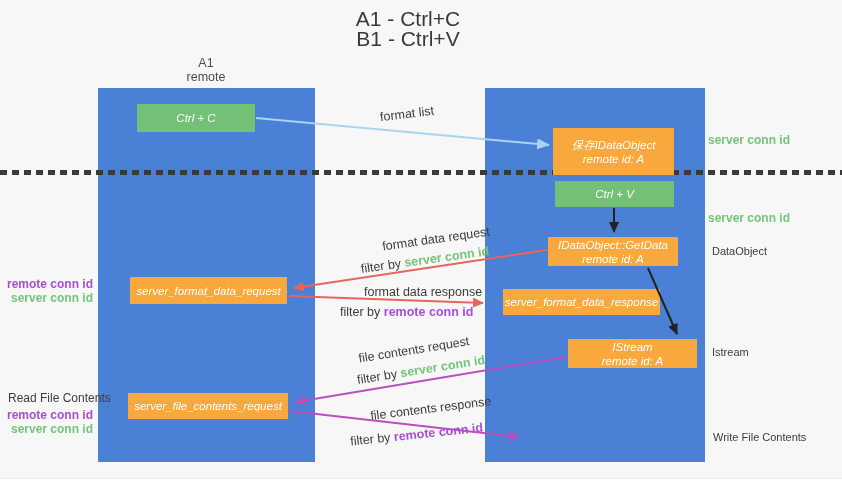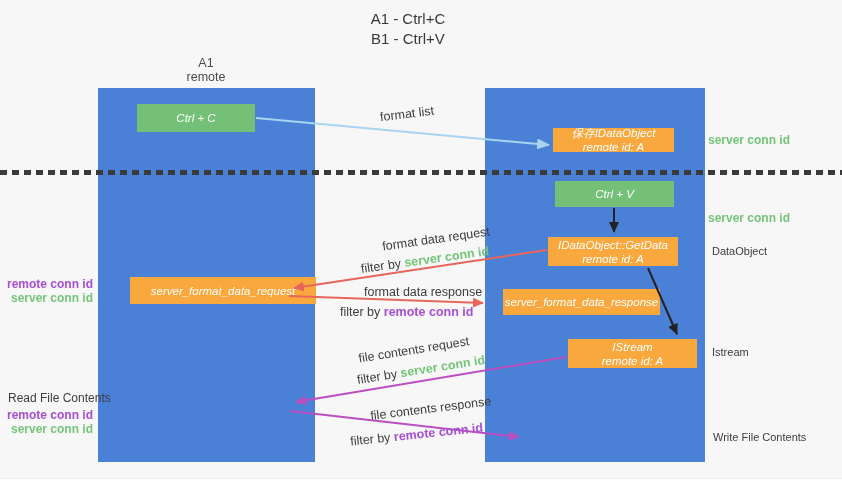--- a/index.html
+++ b/index.html
@@ -7,21 +7,21 @@
     position:relative;width:842px;height:485px;overflow:hidden;
     background:#f7f7f8;
     font-family:"Liberation Sans", sans-serif;
     -webkit-font-smoothing:antialiased;
   }
   .lane{position:absolute;top:88px;height:374px;background:#4a80d6;}
   .lane-a{left:98px;width:217px;}
   .lane-b{left:485px;width:220px;}
   .title{
     position:absolute;left:328px;top:9px;width:160px;text-align:center;
-    font-size:15px;line-height:20px;color:#3a3a3a;
+    font-size:21px;line-height:20px;color:#3a3a3a;
   }
   .lane-header{
     position:absolute;top:56px;width:120px;text-align:center;
     font-size:12.5px;line-height:14px;color:#4a4a4a;
   }
   .node{
     position:absolute;display:flex;flex-direction:column;justify-content:center;
     align-items:center;text-align:center;color:#ffffff;
     font-size:11.5px;line-height:14px;white-space:nowrap;font-style:italic;
   }
@@ -71,47 +71,50 @@
 
   <div class="lane-header" style="left:146px;">
     <div>A1</div>
     <div>remote</div>
   </div>
 
   <div class="node green" style="left:137px;top:104px;width:118px;height:28px;">
     <div>Ctrl + C</div>
   </div>
 
-  <div class="node orange" style="left:553px;top:128px;width:121px;height:24px;">
+  <div class="node orange" style="left:553px;top:128px;width:121px;height:47px;">
     <div>保存IDataObject</div>
     <div>remote id: A</div>
   </div>
 
   <div class="node green" style="left:555px;top:181px;width:119px;height:26px;">
     <div>Ctrl + V</div>
   </div>
 
   <div class="node orange" style="left:548px;top:237px;width:130px;height:29px;">
     <div>IDataObject::GetData</div>
     <div>remote id: A</div>
   </div>
 
-  <div class="node orange" style="left:130px;top:277px;width:186px;height:27px;">
+  <div class="node orange" style="left:130px;top:277px;width:157px;height:27px;">
     <div>server_format_data_request</div>
   </div>
 
   <div class="node orange" style="left:503px;top:289px;width:157px;height:26px;">
     <div>server_format_data_response</div>
   </div>
 
   <div class="node orange" style="left:568px;top:339px;width:129px;height:29px;">
     <div>IStream</div>
     <div>remote id: A</div>
   </div>
 
+  <div class="node orange" style="left:128px;top:393px;width:160px;height:26px;">
+    <div>server_file_contents_request</div>
+  </div>
 
 
   <svg class="arrows">
     <defs>
       <marker id="mBlue" markerUnits="userSpaceOnUse" markerWidth="13" markerHeight="11" refX="12" refY="5.5" orient="auto">
         <path d="M0,0 L13,5.5 L0,11 Z" fill="#a8d4f0"></path>
       </marker>
       <marker id="mBlack" markerUnits="userSpaceOnUse" markerWidth="11" markerHeight="10" refX="10" refY="5" orient="auto">
         <path d="M0,0 L11,5 L0,10 Z" fill="#222222"></path>
       </marker>

